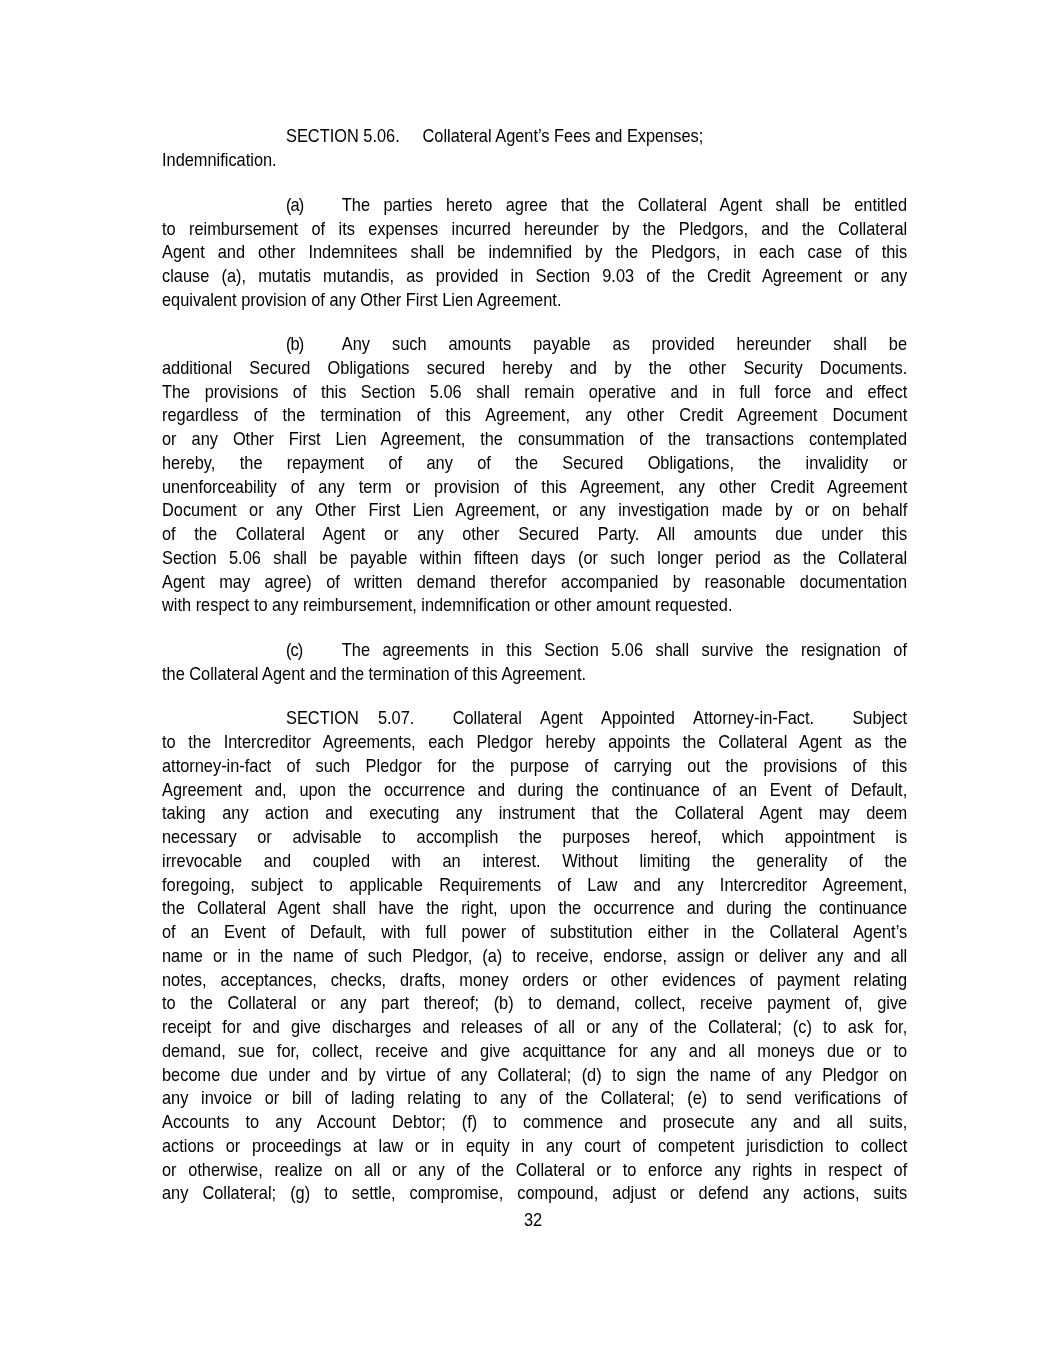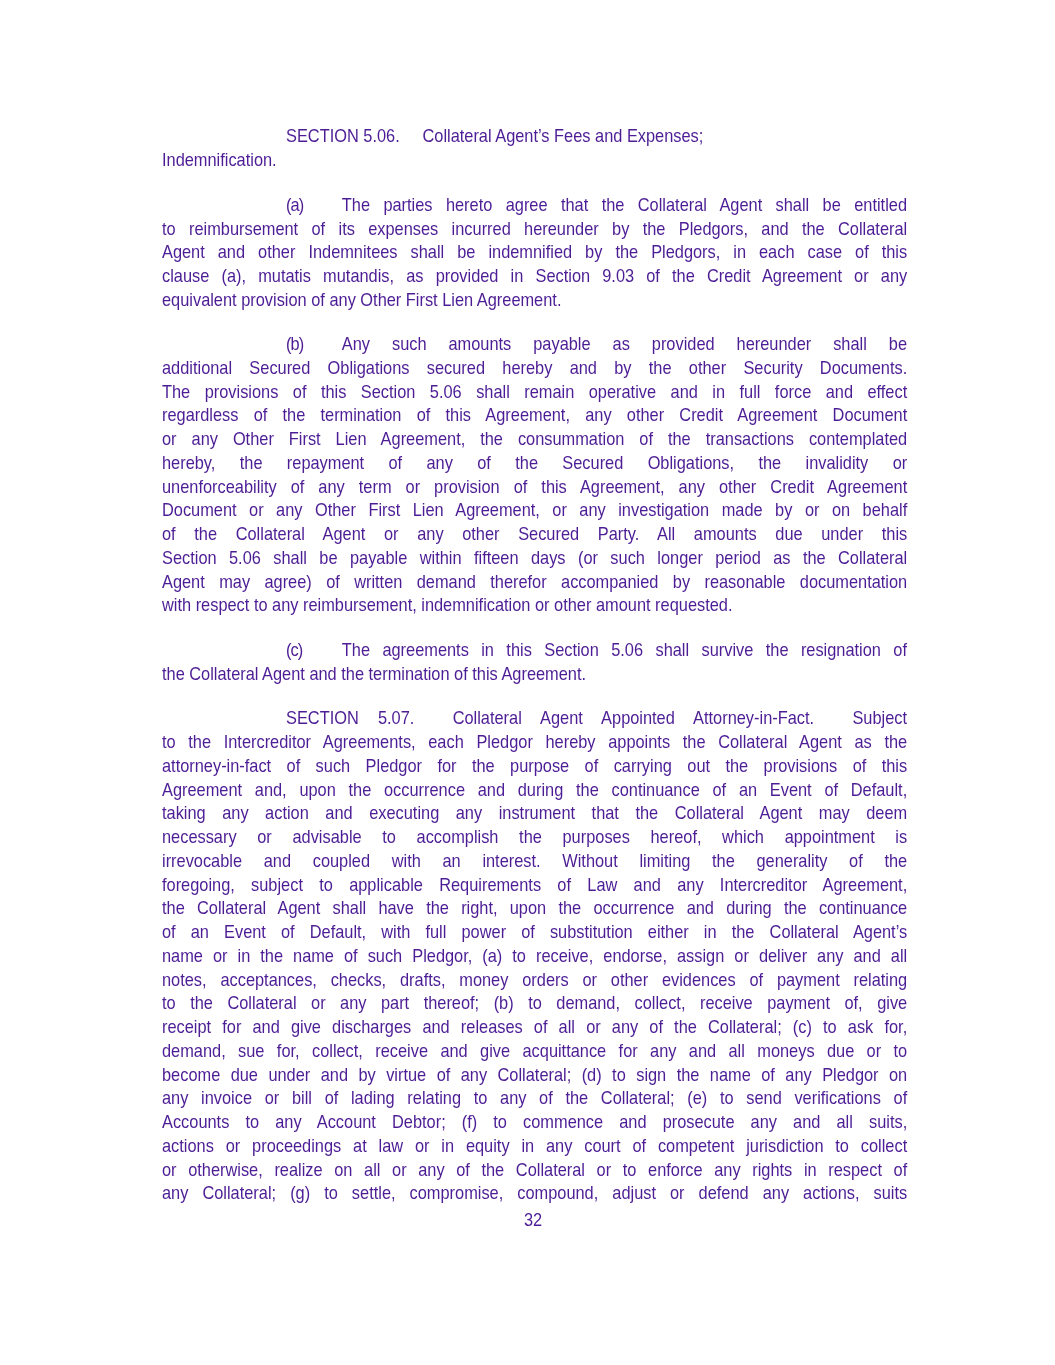--- a/index.html
+++ b/index.html
@@ -1,19 +1,19 @@
 <!DOCTYPE html>
 <html><head>
   <meta charset="utf-8">
   <style>
     html, body { margin: 0; padding: 0; background: #ffffff; }
     body { width: 1055px; height: 1365px; position: relative; overflow: hidden; }
     .page {
       position: absolute; left: 0; top: 0; width: 1055px; height: 1365px;
-      background: #ffffff; color: #4c1d95;
+      background: #ffffff; color: #000000;
       font-family: "Liberation Sans", sans-serif;
       font-size: 18.2px;
     }
     .line {
       position: absolute; left: 162px; width: 745px; height: 24px;
       line-height: 24px; white-space: nowrap;
       text-align: justify; text-align-last: justify;
       transform: scaleX(0.9); transform-origin: left top;
     }
     .line.wide { width: 828px; }

